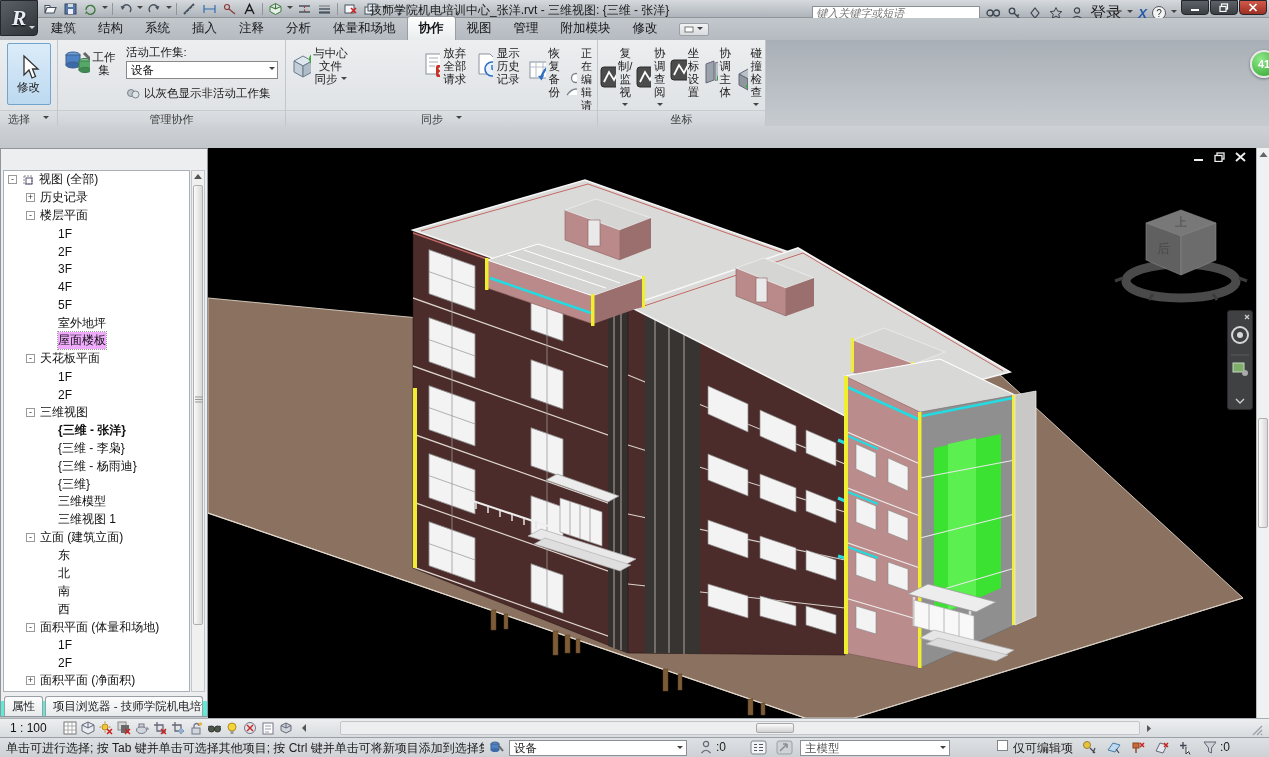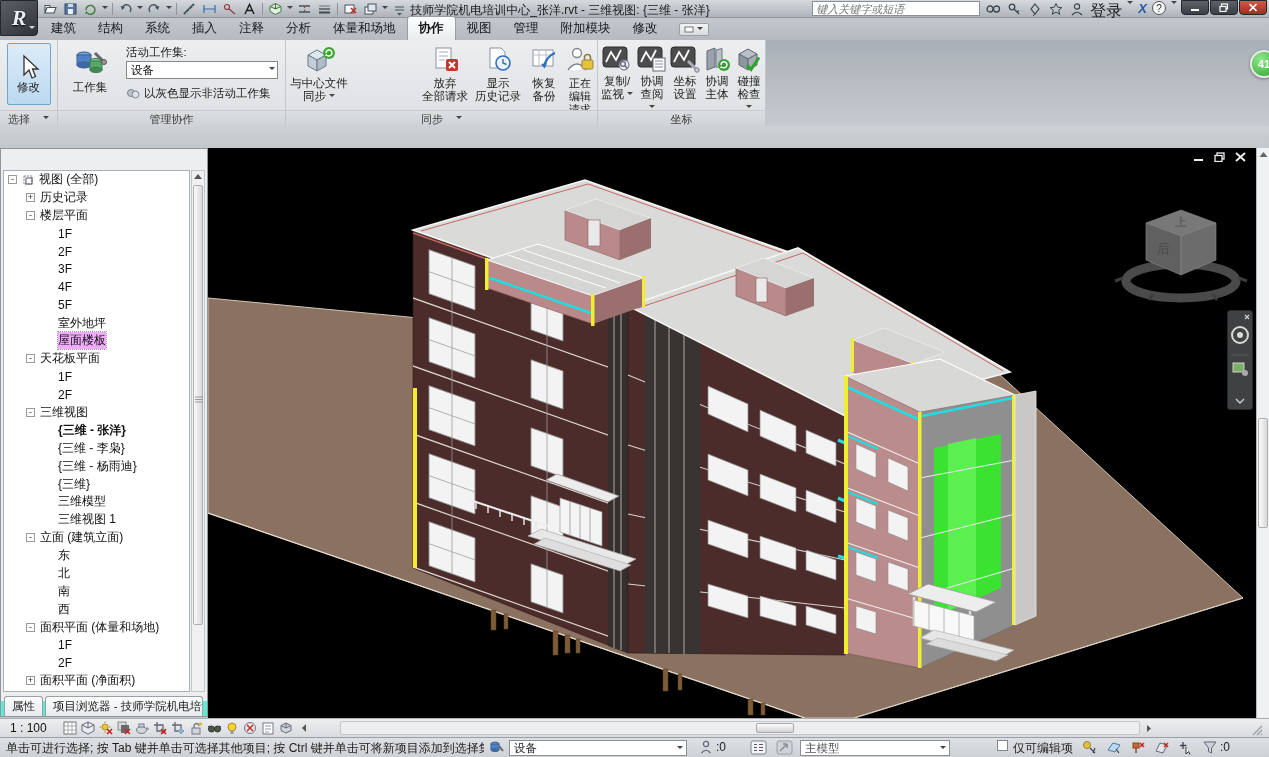--- a/index.html
+++ b/index.html
@@ -7,40 +7,40 @@
   body{font-family:"Liberation Sans","DejaVu Sans",sans-serif;position:relative;background:#c2c7cc;font-size:12px}
   .abs{position:absolute}
   
   .titlebar{position:absolute;top:0;left:0;width:1269px;height:18px;background:linear-gradient(#d6dade,#aeb4ba);border-bottom:1px solid #8f959b}
   .bigR{position:absolute;top:0;left:0;width:38px;height:36px;background:linear-gradient(145deg,#5a6066,#2e3338);border:1px solid #23272b;border-radius:0 0 4px 0;z-index:60;display:flex;align-items:center;justify-content:center}
   .bigR .r{color:#e8eef4;font-size:22px;font-weight:bold;font-family:"Liberation Serif","DejaVu Serif",serif;text-shadow:0 1px 2px #000;font-style:italic}
   .bigR .dar{position:absolute;right:2px;bottom:3px;border:3px solid transparent;border-top-color:#cfd5da}
   .qat{position:absolute;left:42px;top:1px;height:16px;display:flex;align-items:center;gap:3px}
   .qi{width:17px;height:15px;display:inline-flex;align-items:center;justify-content:center}
   .qsep{width:1px;height:12px;background:#8f959b;margin:0 1px}
-  .apptitle{position:absolute;top:2px;left:370px;width:380px;text-align:center;font-size:12px;color:#1b1b1b;white-space:nowrap;overflow:hidden}
-  .infocenter{position:absolute;top:1px;right:92px;display:flex;gap:5px;height:24px}
+  .apptitle{position:absolute;top:2px;left:370px;width:380px;text-align:left;font-size:12px;color:#1b1b1b;white-space:nowrap;overflow:hidden}
+  .infocenter{position:absolute;top:1px;right:92px;display:flex;align-items:center;gap:5px;height:24px}
   .searchbox{width:168px;height:15px;background:#fff;border:1px solid #8a9096;font-size:11px;font-style:italic;color:#777;padding:0 3px}
   .icw{display:inline-flex;align-items:center;justify-content:center;width:16px;height:15px}
   .loginlbl{font-size:16px;color:#1b1b1b}
   .xlogo{color:#2458a8;font-weight:bold;font-size:13px;font-style:italic}
   .helpb{width:14px;height:14px;border:1px solid #555;border-radius:50%;display:inline-flex;align-items:center;justify-content:center;font-size:10px;color:#333;background:#f2f4f6}
   .winbtns{position:absolute;top:0;right:2px;display:flex;gap:1px}
   .wb{width:28px;height:15px;border:1px solid #23272b;border-radius:0 0 4px 4px;background:linear-gradient(#5c6268,#3a3f44);display:flex;align-items:center;justify-content:center}
   .wb.close{background:linear-gradient(#d2594a,#9c2f23)}
   
   .tabrow{position:absolute;top:18px;left:0;width:1269px;height:22px;background:linear-gradient(#c3c8cd,#b4bac0);display:flex;align-items:flex-end;padding-left:40px}
   .rtab{padding:3px 11px;font-size:12.5px;color:#15181b;cursor:default;white-space:nowrap}
   .rtab.active{background:linear-gradient(#fefefe,#e9ecee);border:1px solid #989ea3;border-bottom:none;border-radius:3px 3px 0 0;font-weight:bold}
   .tabcollapse{margin-left:10px;margin-bottom:4px;width:30px;height:13px;border:1px solid #9aa0a5;background:linear-gradient(#f2f3f4,#d8dcdf);border-radius:2px;display:flex;align-items:center;justify-content:center;gap:3px}
   
   .ribbon{position:absolute;top:40px;left:0;width:1269px;height:86px;background:#e2e5e8;display:flex}
   .panel{position:relative;height:86px;border-right:1px solid #c3c7cb;background:linear-gradient(#eceef0,#dde0e3)}
   .plabel{position:absolute;bottom:0;left:0;right:0;height:16px;font-size:11px;color:#3c3c3c;text-align:center;line-height:16px;background:linear-gradient(#dcdfe2,#cfd3d7);border-top:1px solid #c8ccd0;display:flex;align-items:center;justify-content:center;gap:13px}
-  .rbtn{display:flex;flex-direction:column;align-items:center;justify-content:flex-start;font-size:11.5px;line-height:13px;color:#222;text-align:center;padding-top:3px}
+  .rbtn{display:flex;flex-direction:row;align-items:center;justify-content:flex-start;font-size:11.5px;line-height:13px;color:#222;text-align:center;padding-top:3px}
   .rbtn .lab{margin-top:2px}
   .dar{width:0;height:0;border:3.5px solid transparent;border-top-color:#444;display:inline-block;vertical-align:middle}
   .ribbon-rest{flex:1;background:linear-gradient(#a9afb6,#c6cbd0)}
   .gapstrip{position:absolute;top:126px;left:0;width:1269px;height:22px;background:linear-gradient(#ced2d6,#c2c7cc)}
   .badge41{position:absolute;top:50px;right:-9px;width:28px;height:28px;border-radius:50%;background:radial-gradient(circle at 35% 30%,#8ee98a,#2da32b);border:2px solid #e8e8e8;color:#fff;font-size:11px;font-weight:bold;display:flex;align-items:center;justify-content:center;z-index:50;box-shadow:0 1px 3px rgba(0,0,0,.4)}
   .modbtn{width:44px;height:62px;margin:3px auto 0;background:linear-gradient(#dcecf9,#bcd9f0);border:1px solid #6fa5cf;border-radius:2px;display:flex;flex-direction:column;align-items:center;justify-content:center;font-size:11.5px;color:#1c1c1c}
   .ddfield{height:18px;background:#fff;border:1px solid #888;display:flex;align-items:center;font-size:11.5px;color:#111;padding-left:4px;position:relative}
   .ddfield .caret{position:absolute;right:2px;top:5px}
   .tgl{display:flex;align-items:center;gap:4px;font-size:11.5px;color:#222}
   

